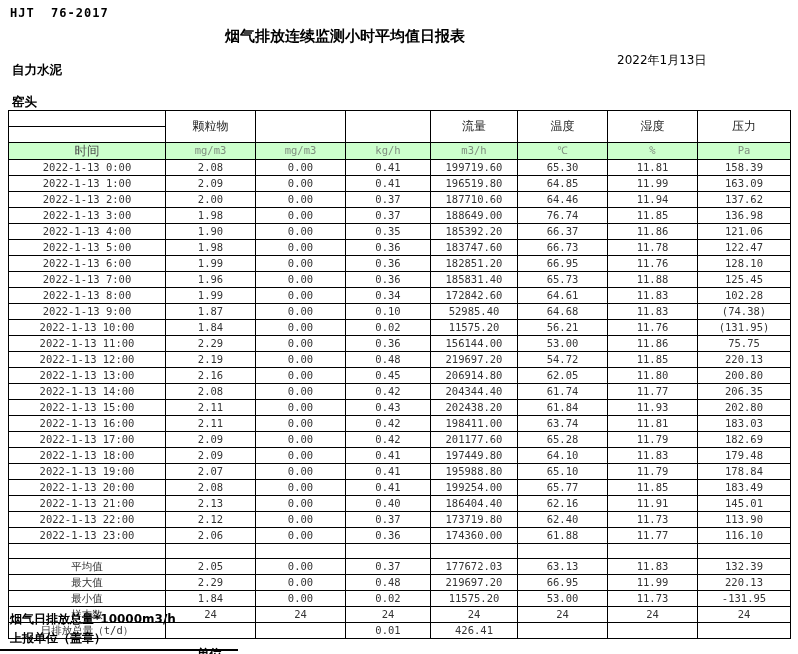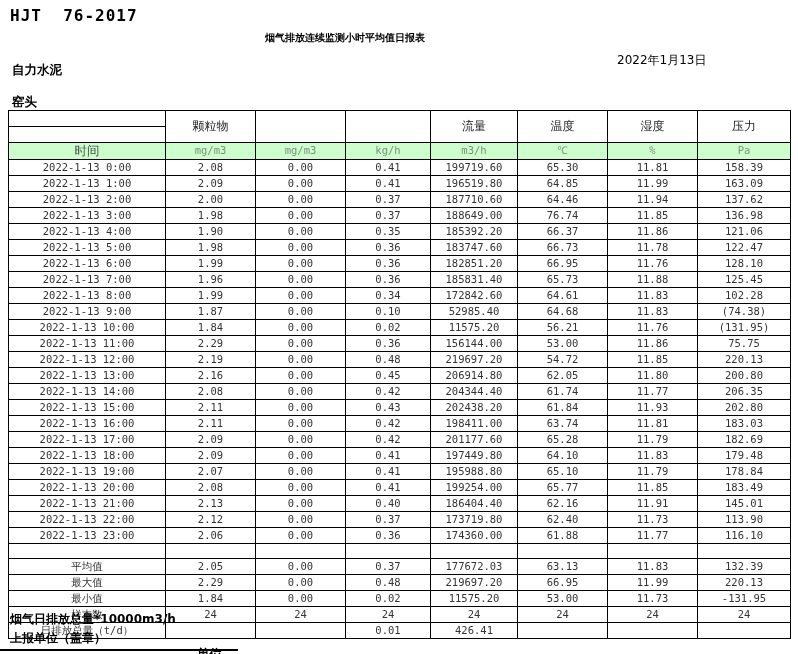--- a/index.html
+++ b/index.html
@@ -3,24 +3,24 @@
 <meta charset="utf-8">
 <style>
   html,body{margin:0;padding:0;}
   body{
     width:798px;height:654px;background:#ffffff;position:relative;
     font-family:"DejaVu Sans", sans-serif;overflow:hidden;
   }
   .std{
     position:absolute;left:10px;top:6px;
     font-family:"DejaVu Sans Mono", monospace;
-    font-weight:bold;font-size:16px;color:#000;white-space:pre;letter-spacing:1px;
+    font-weight:bold;font-size:12px;color:#000;white-space:pre;letter-spacing:1px;
   }
   .title-wrap{position:absolute;left:0;top:26px;width:690px;text-align:center;}
-  .title{font-size:10px;font-weight:bold;color:#000;}
+  .title{font-size:15px;font-weight:bold;color:#000;}
   .company{position:absolute;left:12px;top:62px;font-size:12.5px;font-weight:bold;color:#000;}
   .location{position:absolute;left:12px;top:94px;font-size:12.5px;font-weight:bold;color:#000;}
   .date{position:absolute;left:617px;top:52px;font-size:12px;color:#000;}
 
   table.report{
     position:absolute;left:8px;top:110px;border-collapse:collapse;table-layout:fixed;
   }
   table.report td{
     border:1px solid #000;text-align:center;vertical-align:middle;
     font-family:"DejaVu Sans Mono", monospace;font-size:10.5px;color:#333;

